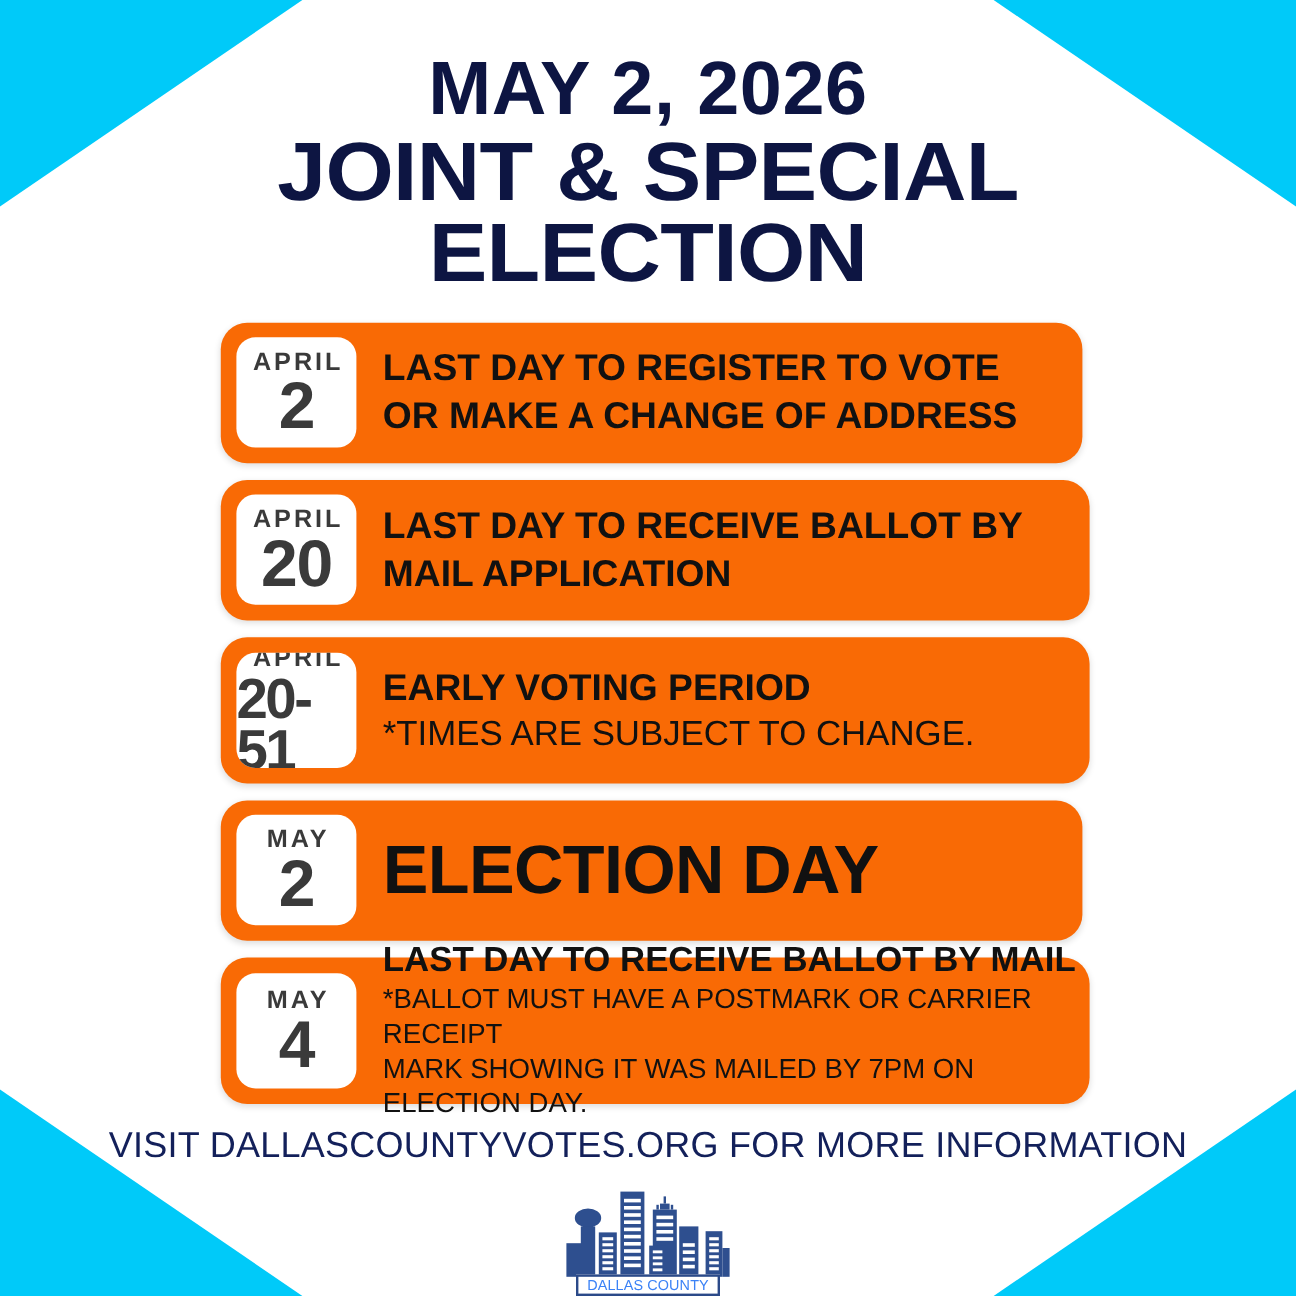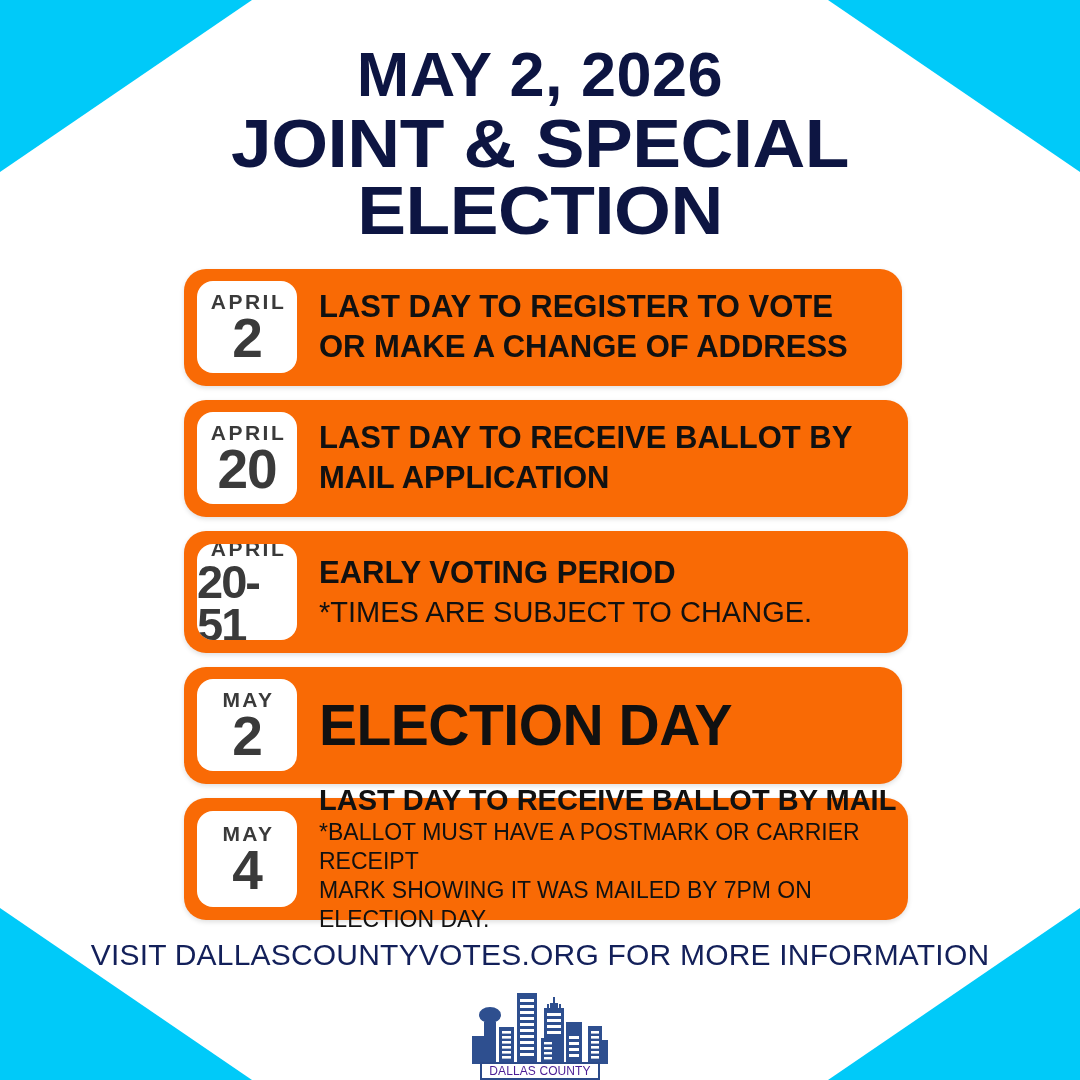--- a/index.html
+++ b/index.html
@@ -356,21 +356,21 @@
               <rect x="121" y="68" width="8" height="2.6"></rect>
             </g>
             <rect x="132" y="52" width="6" height="24"></rect>
           </g>
         </svg>
 
         <div style="position:absolute; left:10px; top:74px; width:120px; height:18px;
                     background:#ffffff; border:2px solid #2b4a89; display:flex;
                     align-items:center; justify-content:center;">
           <span style="font-family:'Liberation Sans',sans-serif; font-size:12px; font-weight:normal;
-                       color:#4c1d95; letter-spacing:0.1px;">DALLAS COUNTY</span>
+                       color:#3b82f6; letter-spacing:0.1px;">DALLAS COUNTY</span>
         </div>
         <div style="position:absolute; left:10px; top:92px; width:104px; height:20px;
                     background:#2b4a89; display:flex; align-items:center; justify-content:center;margin-top:18px;">
           <span style="font-family:'Liberation Sans',sans-serif; font-size:15px; font-weight:bold;
                        color:#ffffff; letter-spacing:0.3px;">DEMOCRATS</span>
         </div>
       </div>
     </div>
 
   </div>

